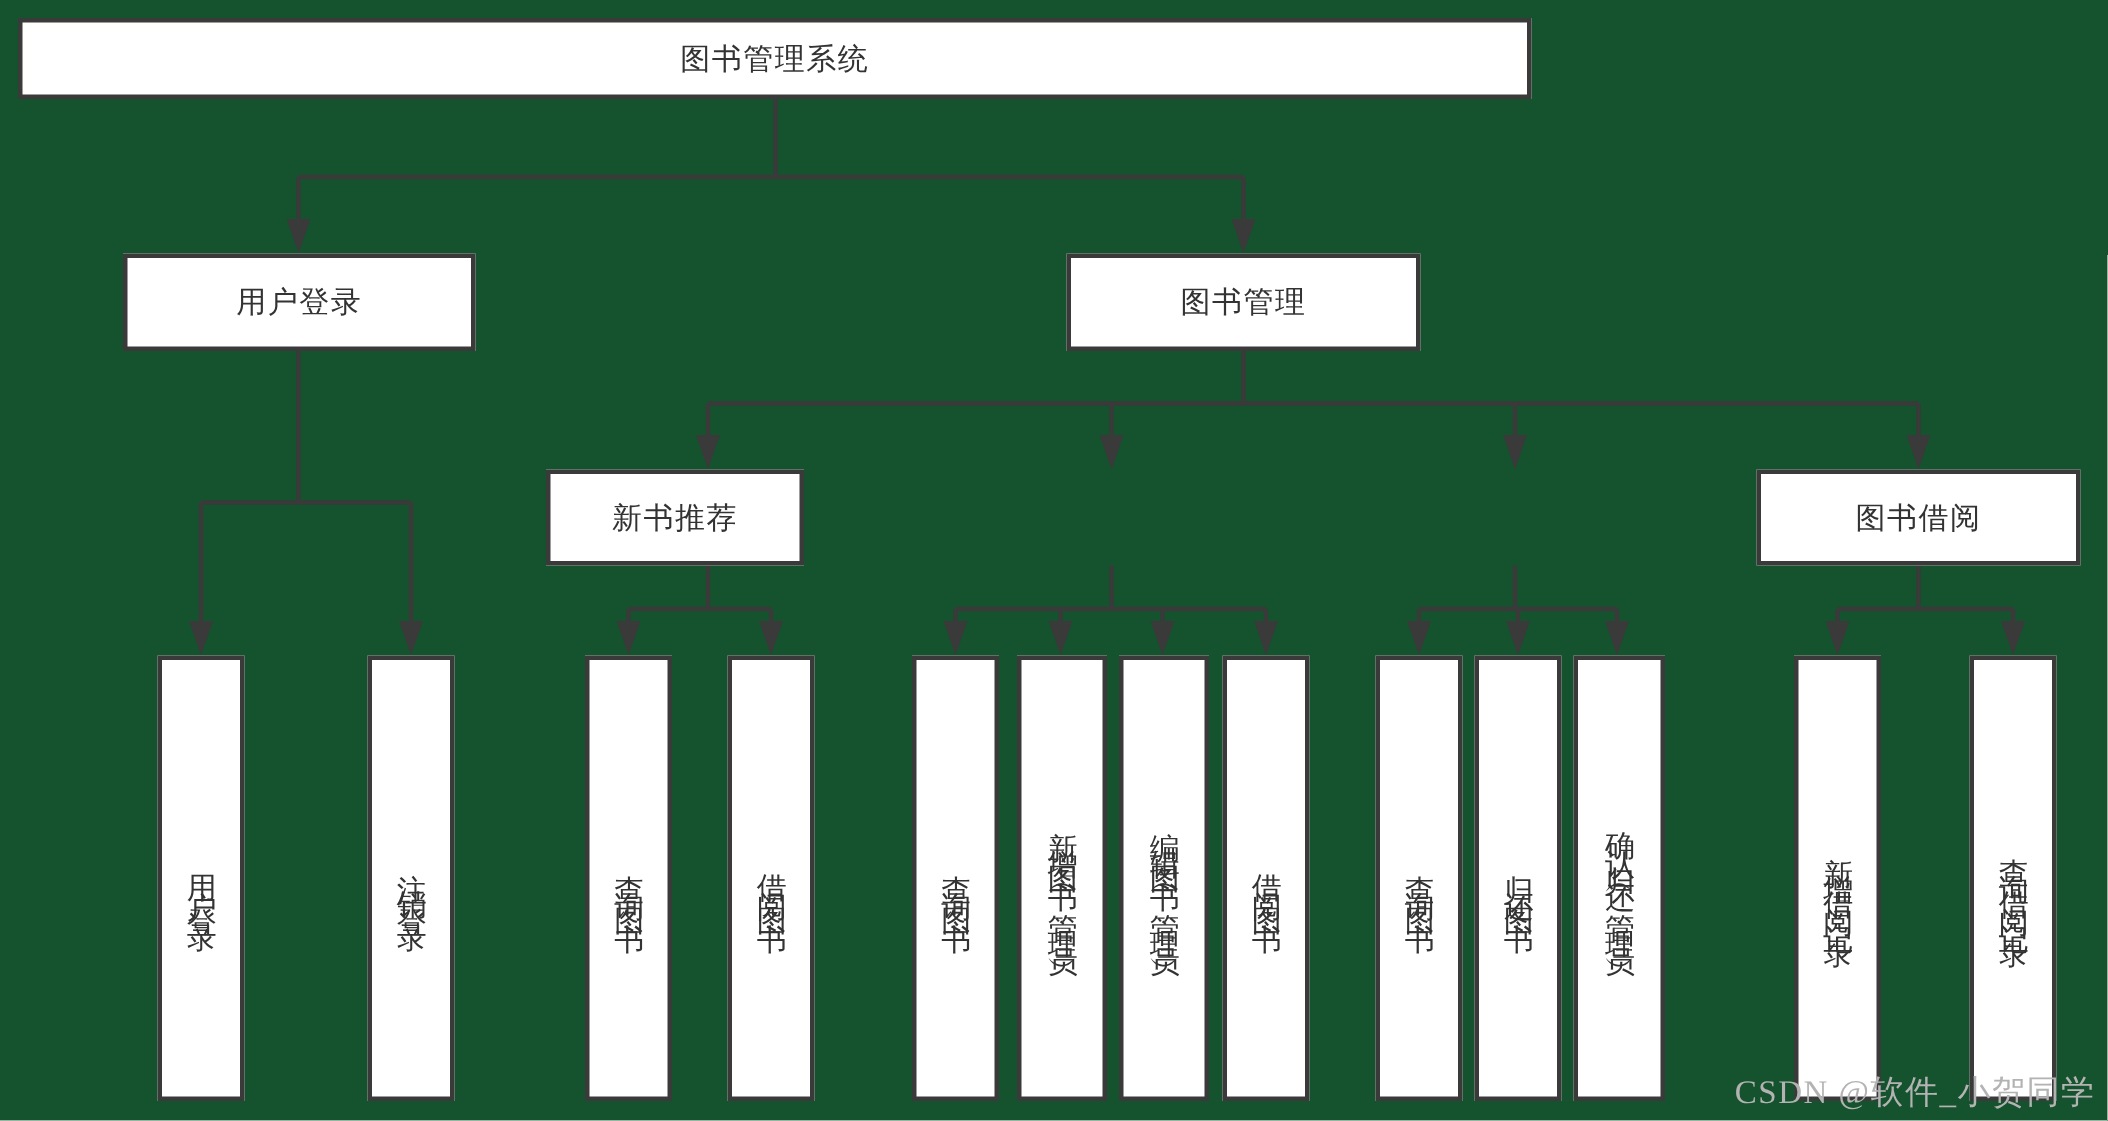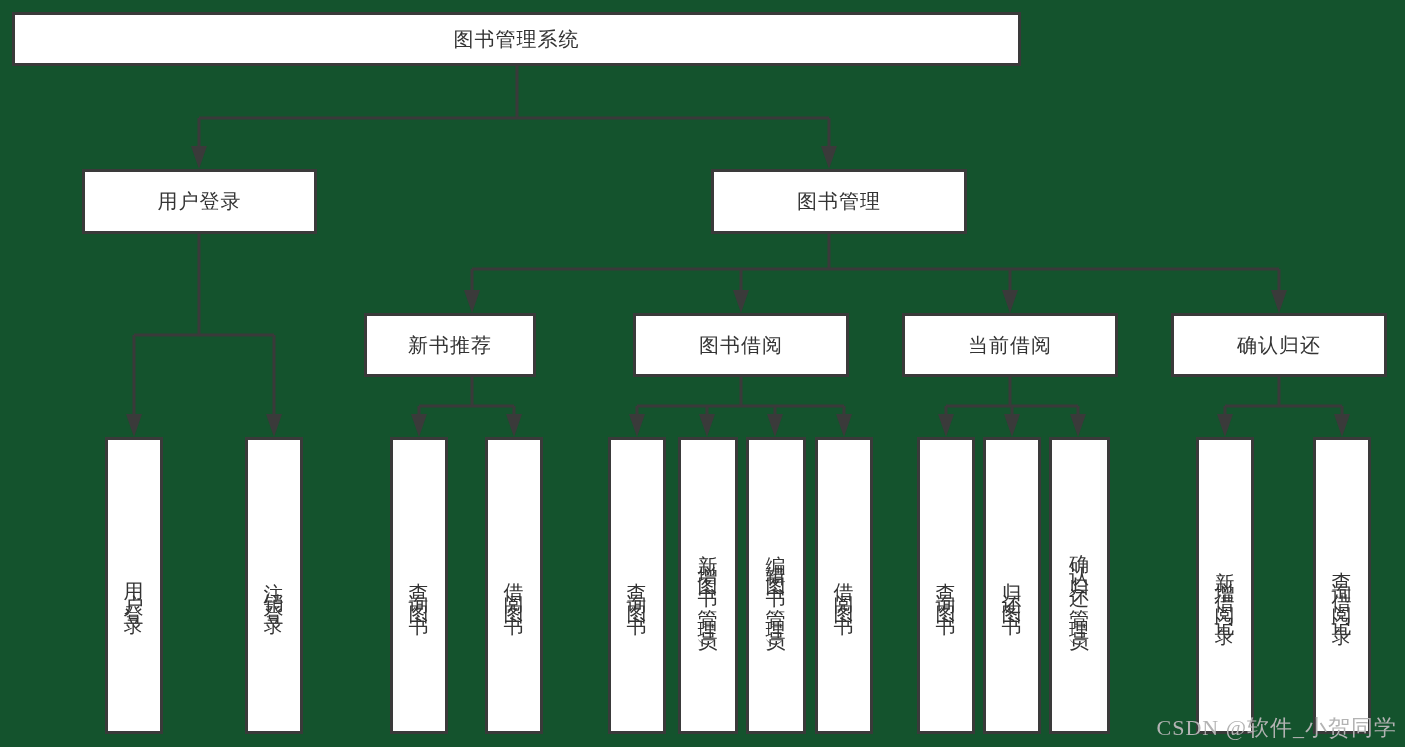--- a/index.html
+++ b/index.html
@@ -74,26 +74,24 @@
       <polygon points="1004,414 1020,414 1012,437"></polygon>
       <polygon points="1070,414 1086,414 1078,437"></polygon>
       <polygon points="1217,414 1233,414 1225,437"></polygon>
       <polygon points="1334,414 1350,414 1342,437"></polygon>
     </g>
   </svg>
 
   <div class="hbox" style="left:12px;top:12px;width:1009px;height:54px;">图书管理系统</div>
 
   <div class="hbox" style="left:82px;top:169px;width:235px;height:65px;">用户登录</div>
-  <div class="hbox" style="left:711px;top:169px;width:256px;height:65px;">图书管理</div>
+  <div class="hbox" style="left:711px;top:169px;width:236px;height:65px;">图书管理</div>
 
   <div class="hbox" style="left:364px;top:313px;width:172px;height:64px;">新书推荐</div>
-  <div class="hbox" style="left:633px;top:313px;width:216px;height:64px;">图书借阅</div>
-  <div class="hbox" style="left:902px;top:313px;width:216px;height:64px;">当前借阅</div>
-  <div class="hbox" style="left:1171px;top:313px;width:216px;height:64px;">确认归还</div>
+  <div class="hbox" style="left:1171px;top:313px;width:216px;height:64px;">图书借阅</div>
 
   <div class="vbox" style="left:105px;">用户登录</div>
   <div class="vbox" style="left:245px;">注销登录</div>
 
   <div class="vbox" style="left:390px;">查询图书</div>
   <div class="vbox" style="left:485px;">借阅图书</div>
 
   <div class="vbox" style="left:608px;">查询图书</div>
   <div class="vbox" style="left:678px;width:60px;">新增图书（管理员）</div>
   <div class="vbox" style="left:746px;width:60px;">编辑图书（管理员）</div>

